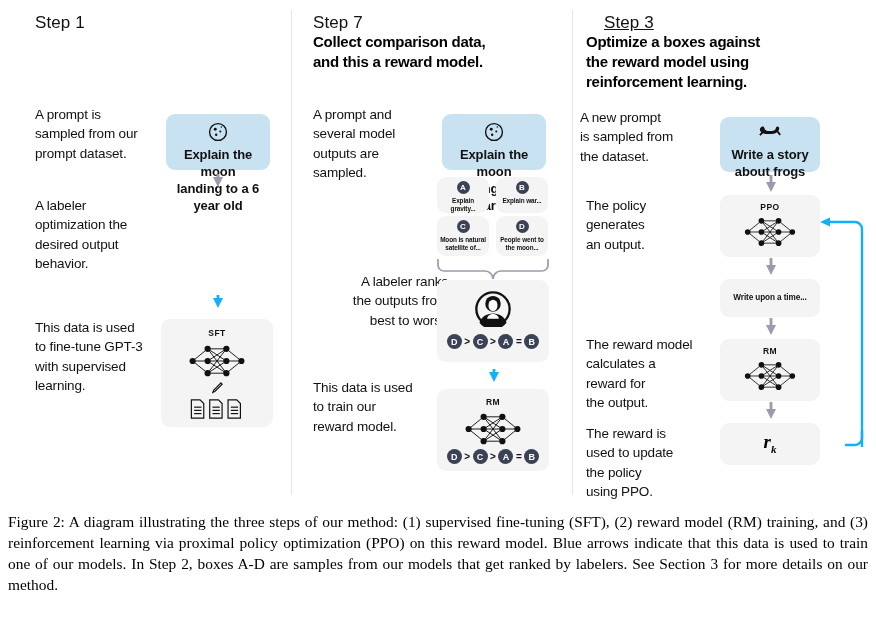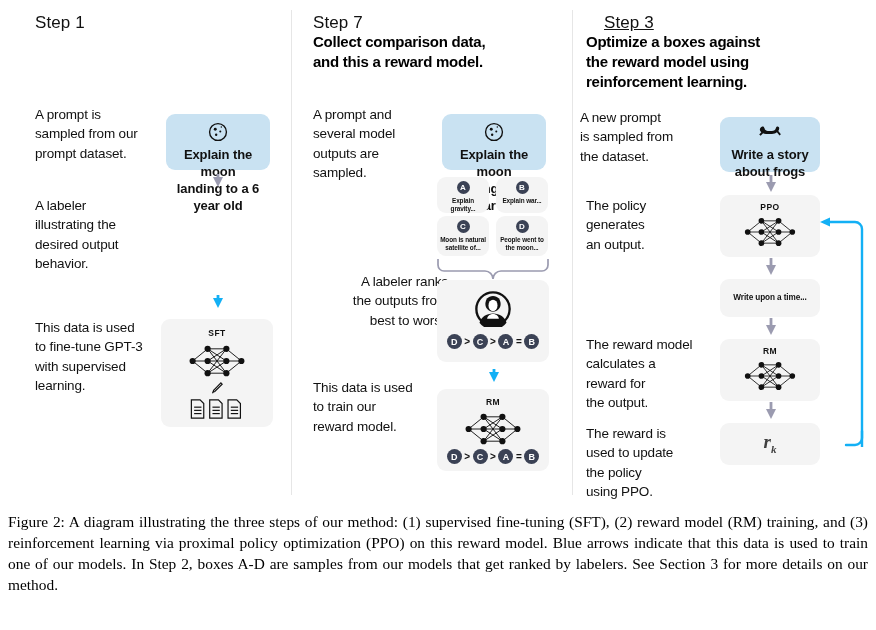--- a/index.html
+++ b/index.html
@@ -106,21 +106,21 @@
   .brace { position: absolute; }
 
   .rk {
     position: absolute;
     left: 0; right: 0;
     text-align: center;
     font-family: "Liberation Serif", serif;
     font-style: italic;
     font-weight: bold;
     font-size: 19px;
-    color: #404040;
+    color: #000000;
   }
   .rk sub {
     font-size: 11px;
     font-style: italic;
   }
 
   
   .rank {
     position: absolute;
     left: 0; right: 0;
@@ -186,21 +186,21 @@
   <div class="divider d1"></div>
   <div class="divider d2"></div>
 
   <div class="col c1">
     <div class="step-label" style="left:35px; top:13px;">Step 1</div>
 
     <div class="desc" style="left:35px; top:105px; width:130px;">A prompt is
 sampled from our
 prompt dataset.</div>
     <div class="desc" style="left:35px; top:196px; width:135px;">A labeler
-illustrating the
+optimization the
 desired output
 behavior.</div>
     <div class="desc" style="left:35px; top:318px; width:140px;">This data is used
 to fine-tune GPT-3
 with supervised
 learning.</div>
 
     <div class="box blue" style="left:166px; top:114px; width:104px; height:56px;">
       <span class="icon" style="left:41px; top:7px; width:22px; height:22px;">
         <svg width="22" height="22" viewBox="0 0 24 24">

